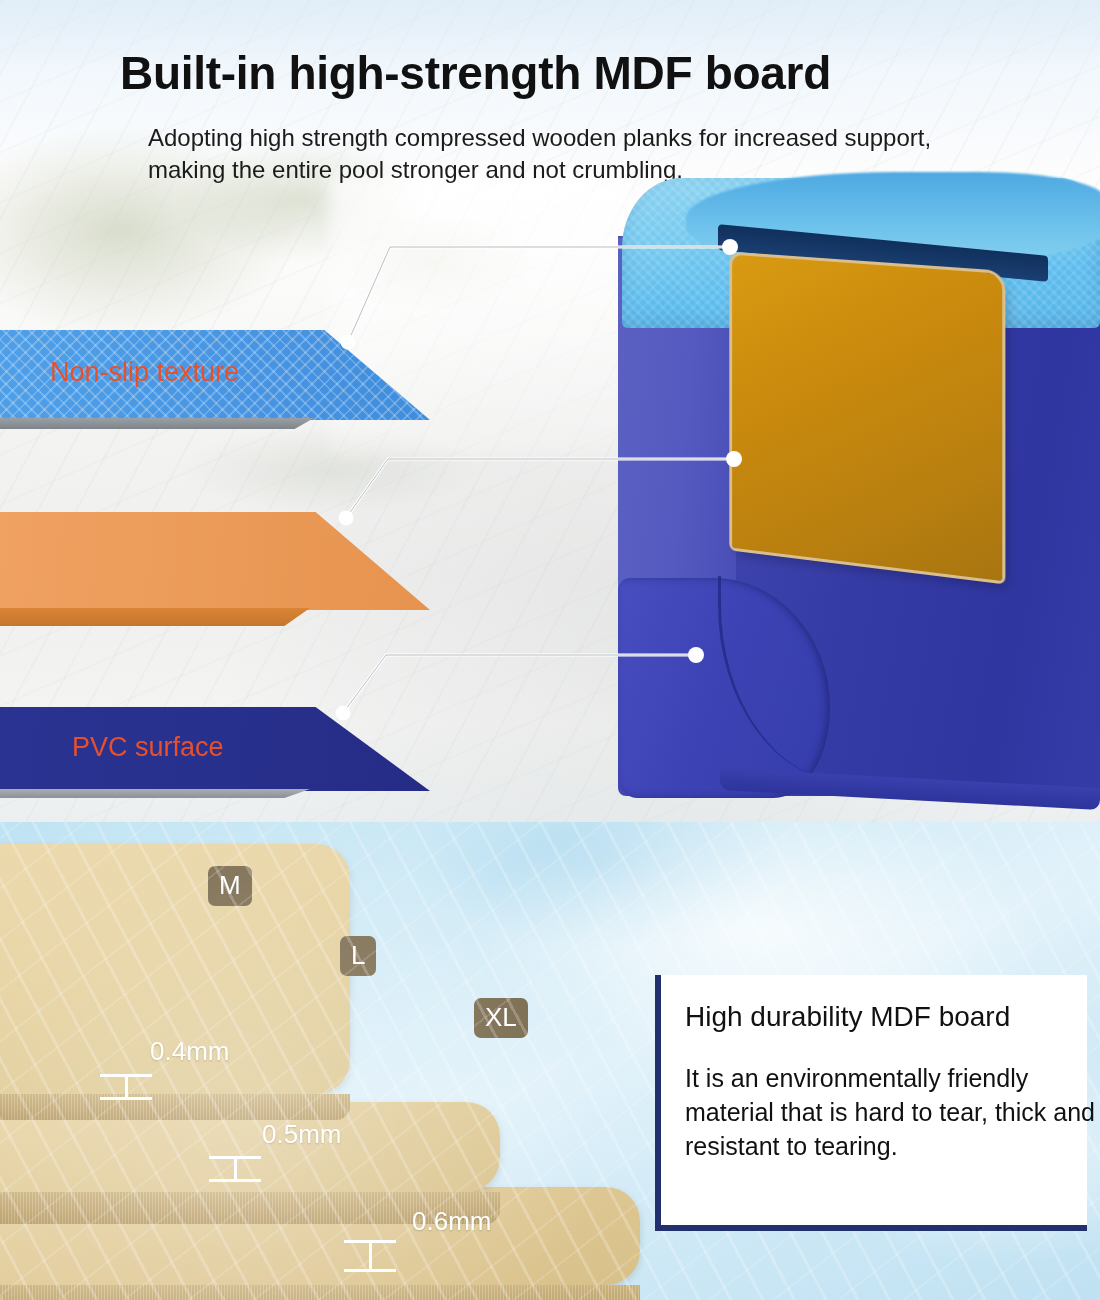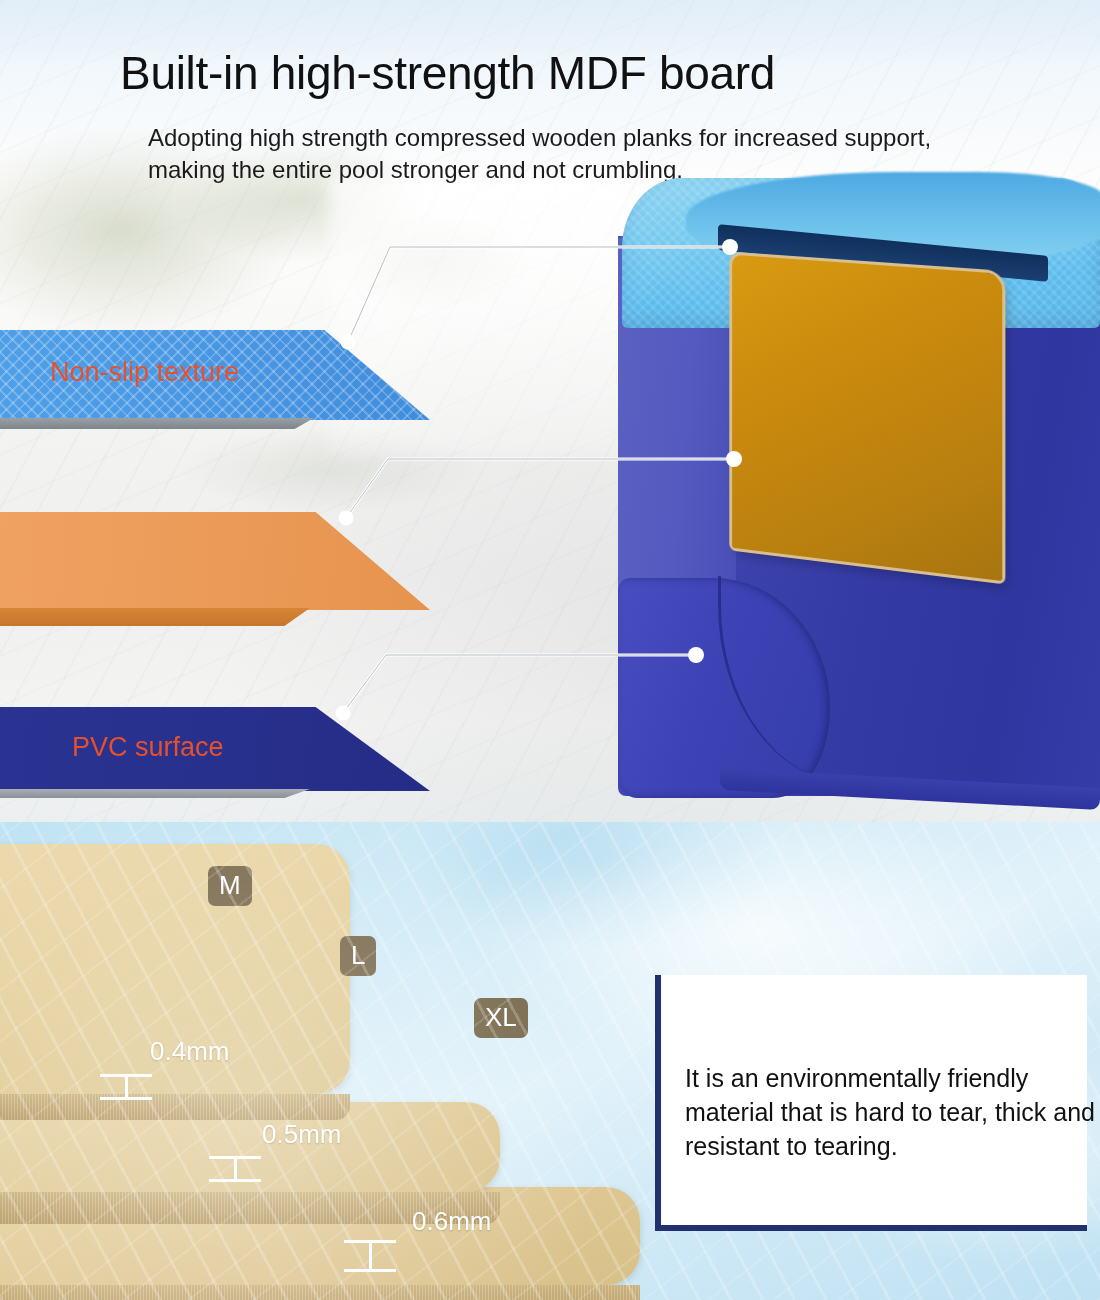--- a/index.html
+++ b/index.html
@@ -41,21 +41,21 @@
     filter:blur(8px);
   }
   .top-fade{
     position:absolute;left:0;top:0;width:1100px;height:180px;
     background:linear-gradient(180deg,rgba(214,232,246,.55) 0%,rgba(255,255,255,0) 100%);
   }
 
   
   .title{
     position:absolute;left:120px;top:46px;
-    font-size:46px;font-weight:400;color:#111;letter-spacing:-.3px;
+    font-size:46px;font-weight:700;color:#111;letter-spacing:-.3px;
     white-space:nowrap;
   }
   .subtitle{
     position:absolute;left:148px;top:122px;width:790px;
     font-size:24px;line-height:1.32;color:#1b1b1b;
   }
 
   
   .pool{position:absolute;left:600px;top:178px;width:500px;height:640px;}
   .pool-body{
@@ -350,16 +350,17 @@
       <div class="dim-marker" style="left:344px;top:418px;width:52px;height:32px;">
         <div class="bar" style="left:0;top:0;width:52px;"></div>
         <div class="bar" style="left:0;top:29px;width:52px;"></div>
         <div class="stem" style="top:0;height:32px;"></div>
       </div>
     </div>
 
   </div>
 
   <div class="info-card">
+    <div class="info-title">High durability MDF board</div>
     <div class="info-body">It is an environmentally friendly material that is hard to tear, thick and resistant to tearing.</div>
   </div>
 
 </div>
 
 </body></html>

